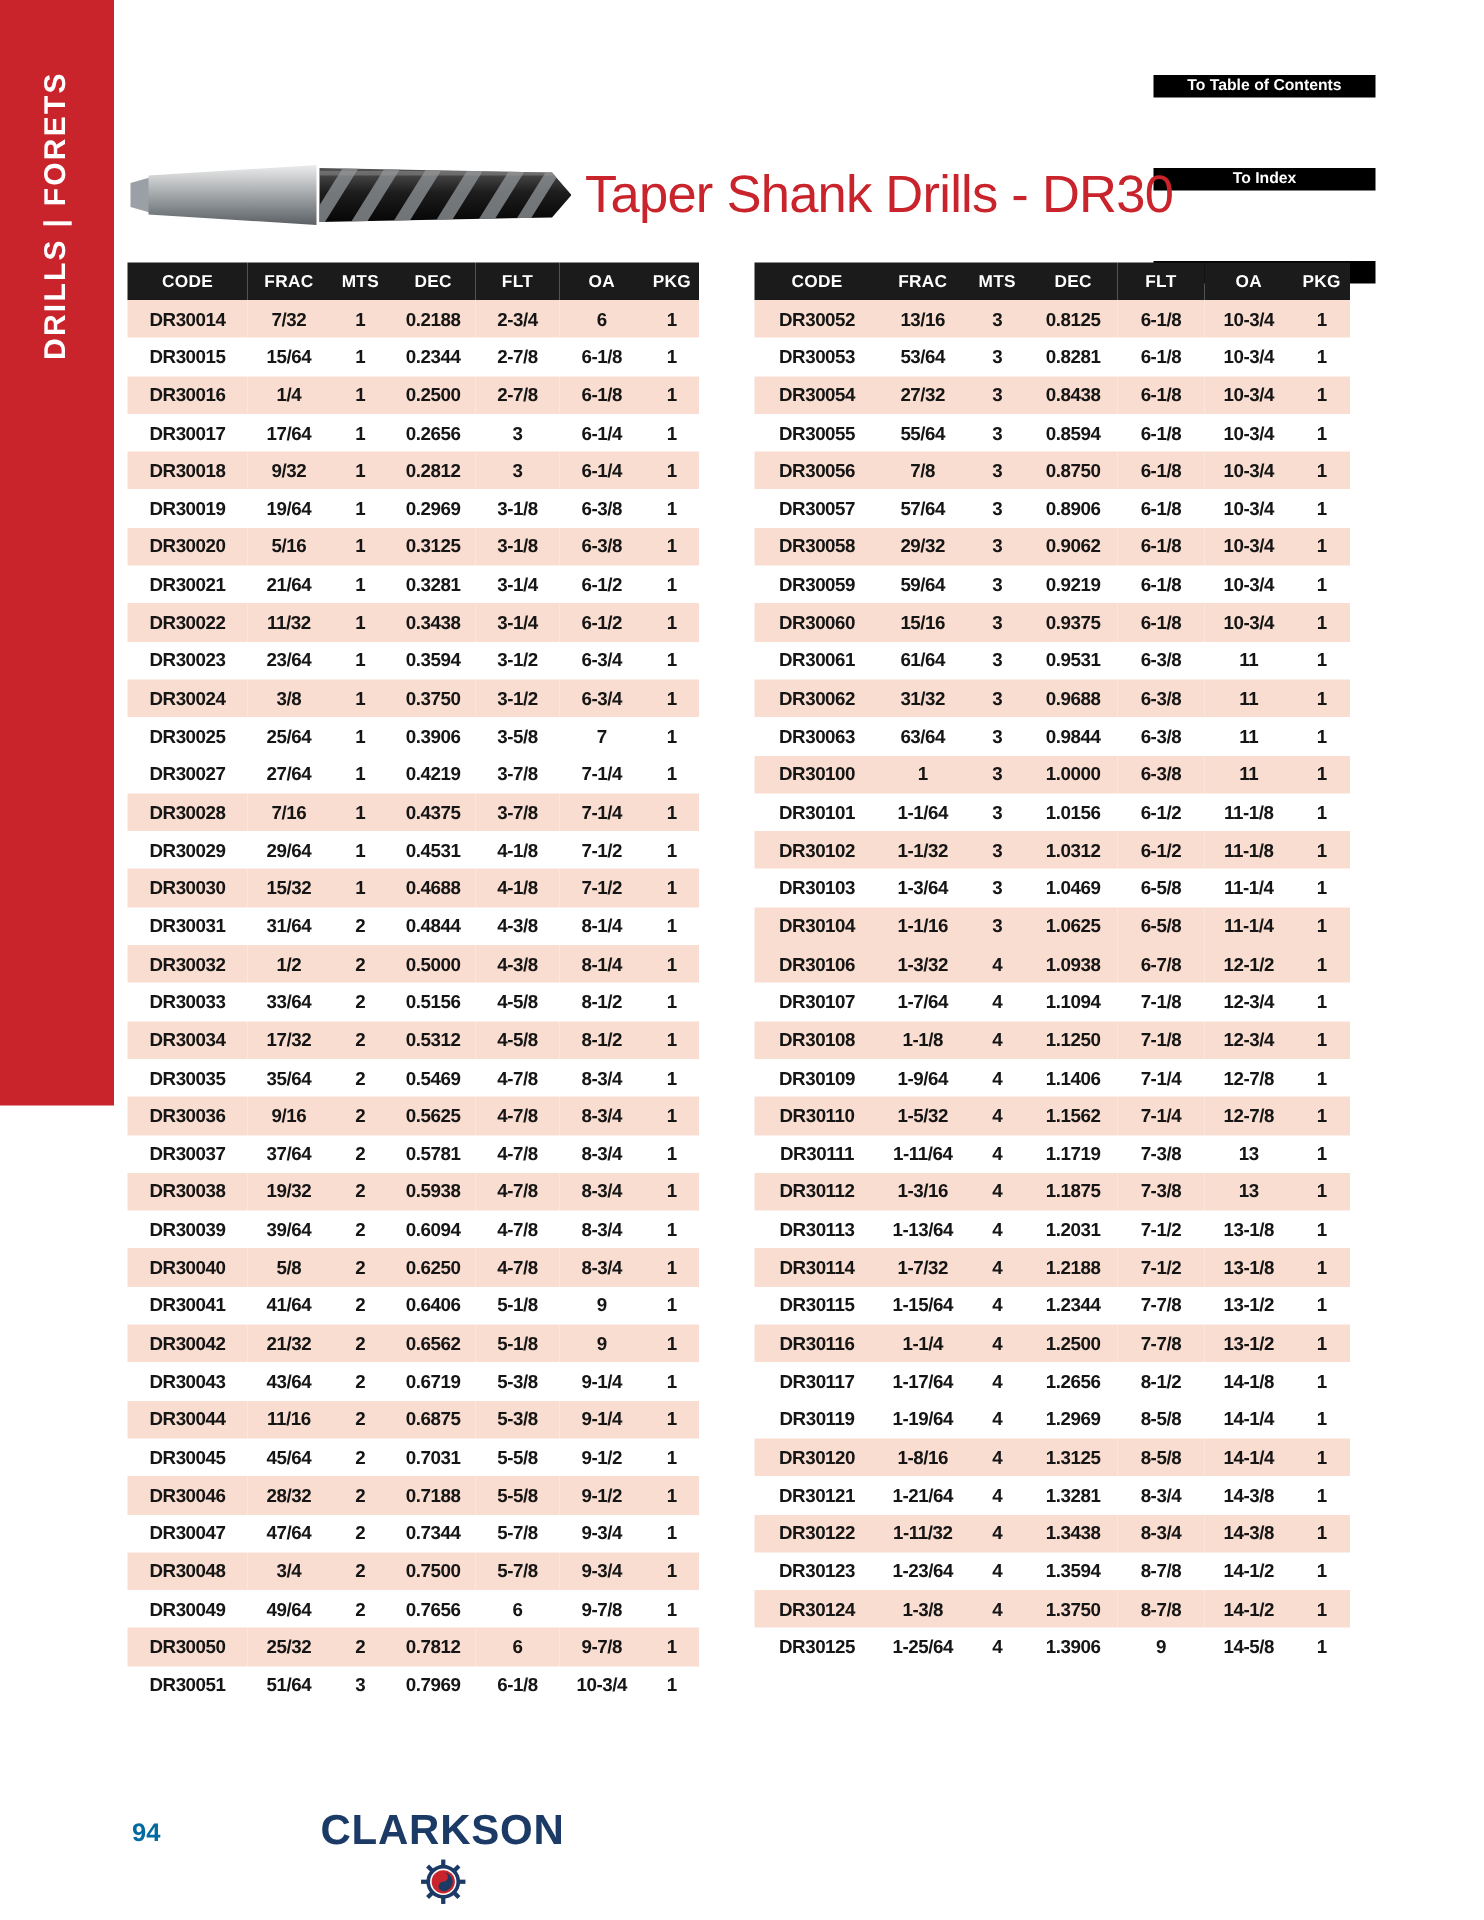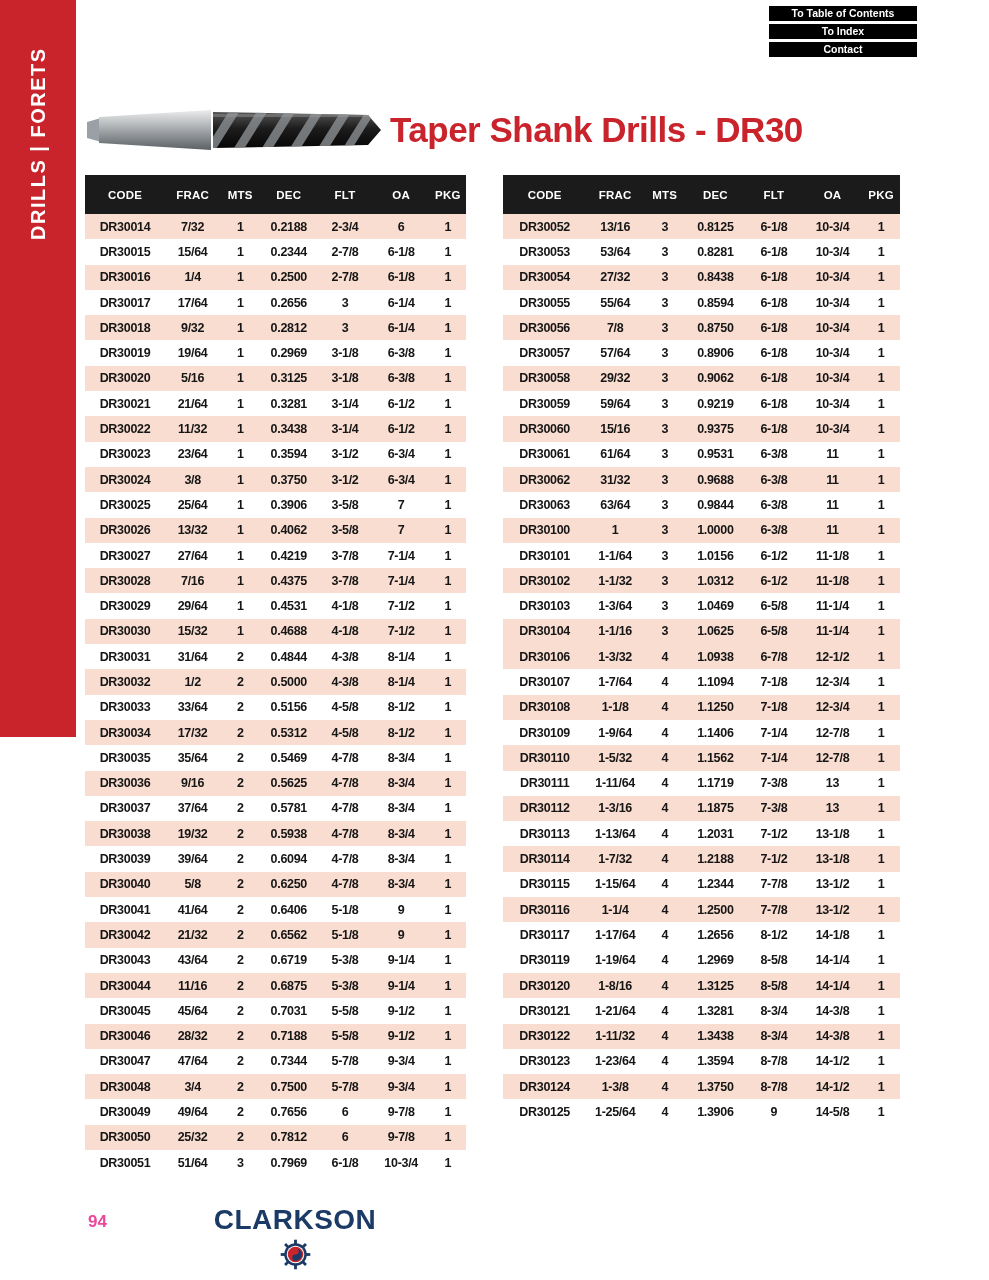--- a/index.html
+++ b/index.html
@@ -25,57 +25,58 @@
     white-space:nowrap;
   }
 
   
   .nav { position:absolute; top:6px; right:72px; display:flex; flex-direction:column; gap:3px; }
   .nav-btn {
     width:148px; height:15px; line-height:15px;
     background:var(--nav-bg,#000);
     color:#fff; font-size:10.5px; font-weight:bold; text-align:center;
     cursor:pointer;
+    margin-top:44px;
   }
 
   
   .drill-photo { position:absolute; left:85px; top:96px; width:296px; height:68px; }
   .page-title {
     position:absolute; left:390px; top:110px;
-    font-size:35px; font-weight:bold; color:var(--accent-red,#c9232b);
+    font-size:35px; font-weight:normal; color:var(--accent-red,#c9232b);
     letter-spacing:-0.5px; white-space:nowrap;
   }
 
   
   .table-wrap { position:absolute; top:175px; }
   .table-left  { left:85px;  width:381px; }
   .table-right { left:503px; width:397px; }
   table { border-collapse:collapse; table-layout:fixed; width:100%; }
   th {
     background:var(--header-bg,#1b1b1b); color:#fff;
-    font-size:11.5px; font-weight:bold; height:39px; text-align:center;
+    font-size:11.5px; font-weight:bold; height:25px; text-align:center;
     letter-spacing:0.2px;
   }
   td {
     height:25.3px; text-align:center; padding:0;
     font-size:12.5px; font-weight:bold; color:#151515; letter-spacing:-0.3px;
   }
   tr.alt td { background:var(--row-alt,#f9ddd1); }
   th:nth-child(1), td:nth-child(1) { width:21%; }
   th:nth-child(2), td:nth-child(2) { width:14.5%; }
   th:nth-child(3), td:nth-child(3) { width:10.5%; }
   th:nth-child(4), td:nth-child(4) { width:15%; }
   th:nth-child(5), td:nth-child(5) { width:14.5%; }
   th:nth-child(6), td:nth-child(6) { width:15%; }
   th:nth-child(7), td:nth-child(7) { width:9.5%; }
 
   
   .page-number {
     position:absolute; left:88px; top:1212px;
-    font-size:17px; font-weight:bold; color:#ec4899;
+    font-size:17px; font-weight:bold; color:#0369a1;
   }
   .brand { position:absolute; left:128px; top:1204px; width:334px; }
   .brand-row { display:flex; align-items:center; gap:3px;flex-direction:column; }
   .brand-name {
     color:var(--brand-navy,#1c3a66); font-size:28px; font-weight:bold;
     letter-spacing:0.5px; white-space:nowrap;
   }
   .brand-sub { display:flex; align-items:center; gap:6px; margin-top:1px; }
   .brand-sub .line { flex:1; height:3px; background:var(--accent-red,#c9232b); }
   .brand-sub .sub-text {
@@ -251,29 +252,20 @@
           </tr>
           <tr>
             <td>DR30025</td>
             <td>25/64</td>
             <td>1</td>
             <td>0.3906</td>
             <td>3-5/8</td>
             <td>7</td>
             <td>1</td>
           </tr>
-          <tr class="alt">
-            <td>DR30026</td>
-            <td>13/32</td>
-            <td>1</td>
-            <td>0.4062</td>
-            <td>3-5/8</td>
-            <td>7</td>
-            <td>1</td>
-          </tr>
           <tr>
             <td>DR30027</td>
             <td>27/64</td>
             <td>1</td>
             <td>0.4219</td>
             <td>3-7/8</td>
             <td>7-1/4</td>
             <td>1</td>
           </tr>
           <tr class="alt">

